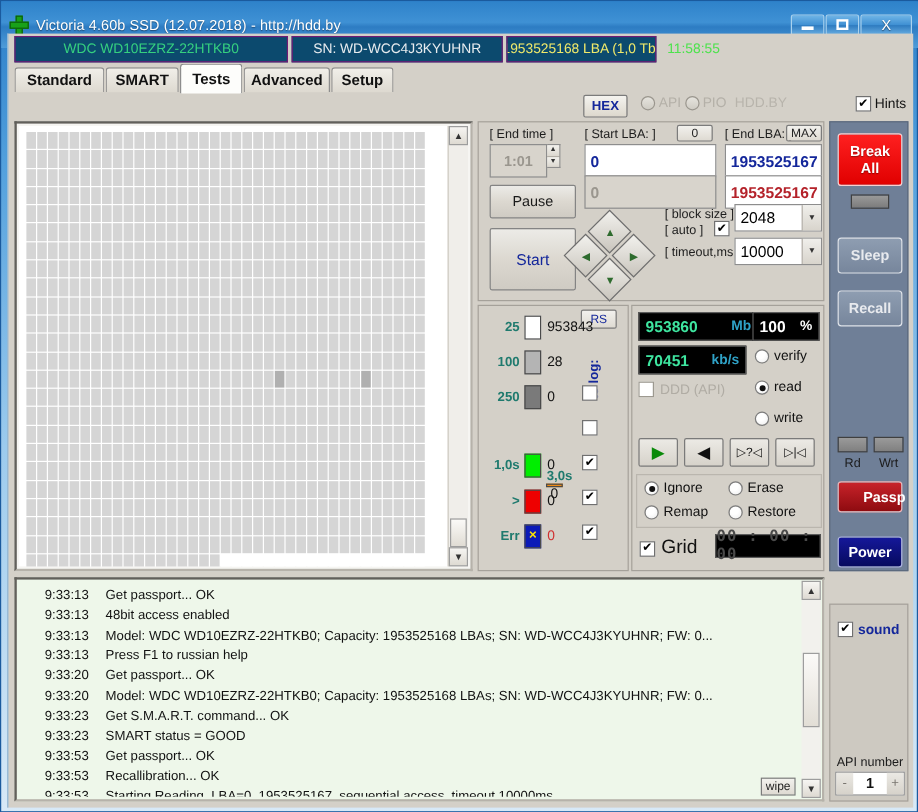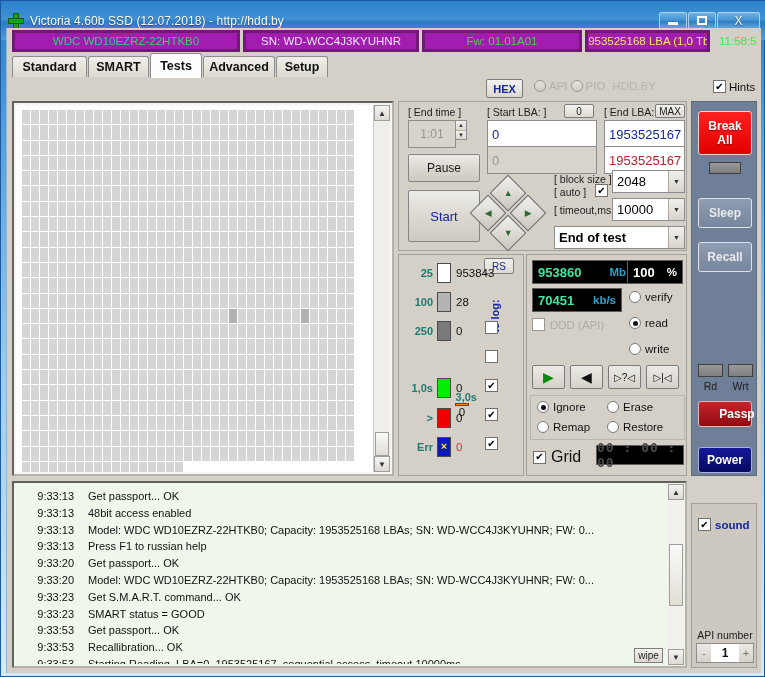--- a/index.html
+++ b/index.html
@@ -54,21 +54,21 @@
     background: #d4d0c8;
     border-left: 1px solid #8ab5d8;
   }
 
   
   #info-strip {
     position:absolute; left:5px; top:2px; width:745px; height:22px;
     display:flex; gap:3px;
   }
   .info-box {
-    background:#a21caf; border:3px solid #701a75;
+    background:#0c4a6e; border:1px solid #701a75;
     display:flex; align-items:center; justify-content:center;
     font-size:11.5px; font-family:"Liberation Sans", sans-serif;
     overflow:hidden; white-space:nowrap;
   }
   #info-model { width:228px; color:#35d07f; }
   #info-sn { width:176px; color:#e8ecef; }
   #info-fw { width:160px; color:#3fdc4a; }
   #info-lba { width:125px; color:#f0e96a; }
   #info-time { width:auto; flex:1; color:#4de24d; border:none; background:transparent;
                justify-content:flex-start; padding-left:6px; }
@@ -139,21 +139,21 @@
   #sb-spacer { flex:1; }
 
   
   #ctl-top {
     position:absolute; left:391px; top:73px; width:289px; height:150px;
     background:#d4d0c8; border:1px solid #a5a19a;
   }
   .lbl { font-size:10.5px; color:#1d1d1d; font-family:"Liberation Sans", sans-serif; }
   .field {
     background:#fff; border:1px solid #8d8d8d;
-    font-size:13px; font-weight:normal; padding:13px 4px;
+    font-size:13px; font-weight:bold; padding:13px 4px;
     display:flex; align-items:center;
   }
   .field.dim { background:#d8d4cc; color:#9a968e; }
   .btn3d {
     background:linear-gradient(180deg,#ecebe7 0%,#dcd8d0 50%,#cfcbc3 100%);
     border:1px solid #848484; border-radius:2px;
     display:flex; align-items:center; justify-content:center;
     font-size:12px; color:#1a1a1a;
   }
   .minibtn {
@@ -342,21 +342,20 @@
       </div>
       <div class="wbtn close">X</div>
     </div>
   </div>
 
   <div id="client">
 
     <div id="info-strip">
       <div class="info-box" id="info-model">WDC WD10EZRZ-22HTKB0</div>
       <div class="info-box" id="info-sn">SN: WD-WCC4J3KYUHNR</div>
-      <div class="info-box" id="info-fw">Fw: 01.01A01</div>
       <div class="info-box" id="info-lba">1953525168 LBA (1,0 Tb)</div>
       <div class="info-box" id="info-time">11:58:55</div>
     </div>
 
     <div id="tabstrip">
       <div class="tab" style="left:0px;width:75px">Standard</div>
       <div class="tab" style="left:76px;width:61px">SMART</div>
       <div class="tab active" style="left:138px;width:52px">Tests</div>
       <div class="tab" style="left:191px;width:72px">Advanced</div>
       <div class="tab" style="left:264px;width:52px">Setup</div>
@@ -1308,24 +1307,20 @@
         <span>2048</span>
         <span class="arrow">▼</span>
       </div>
 
       <div class="lbl" style="position:absolute;left:155px;top:102px">[ timeout,ms ]</div>
       <div class="combo" style="position:absolute;left:213px;top:96px;width:73px;height:23px">
         <span>10000</span>
         <span class="arrow">▼</span>
       </div>
 
-      <div class="combo" style="position:absolute;left:155px;top:124px;width:131px;height:23px;font-weight:bold">
-        <span>End of test</span>
-        <span class="arrow">▼</span>
-      </div>
     </div>
 
     <div id="navpad">
       <div class="navarrow" id="nav-up">
           <span>▲</span>
         </div>
       <div class="navarrow" id="nav-left">
           <span>◀</span>
         </div>
       <div class="navarrow" id="nav-right">

